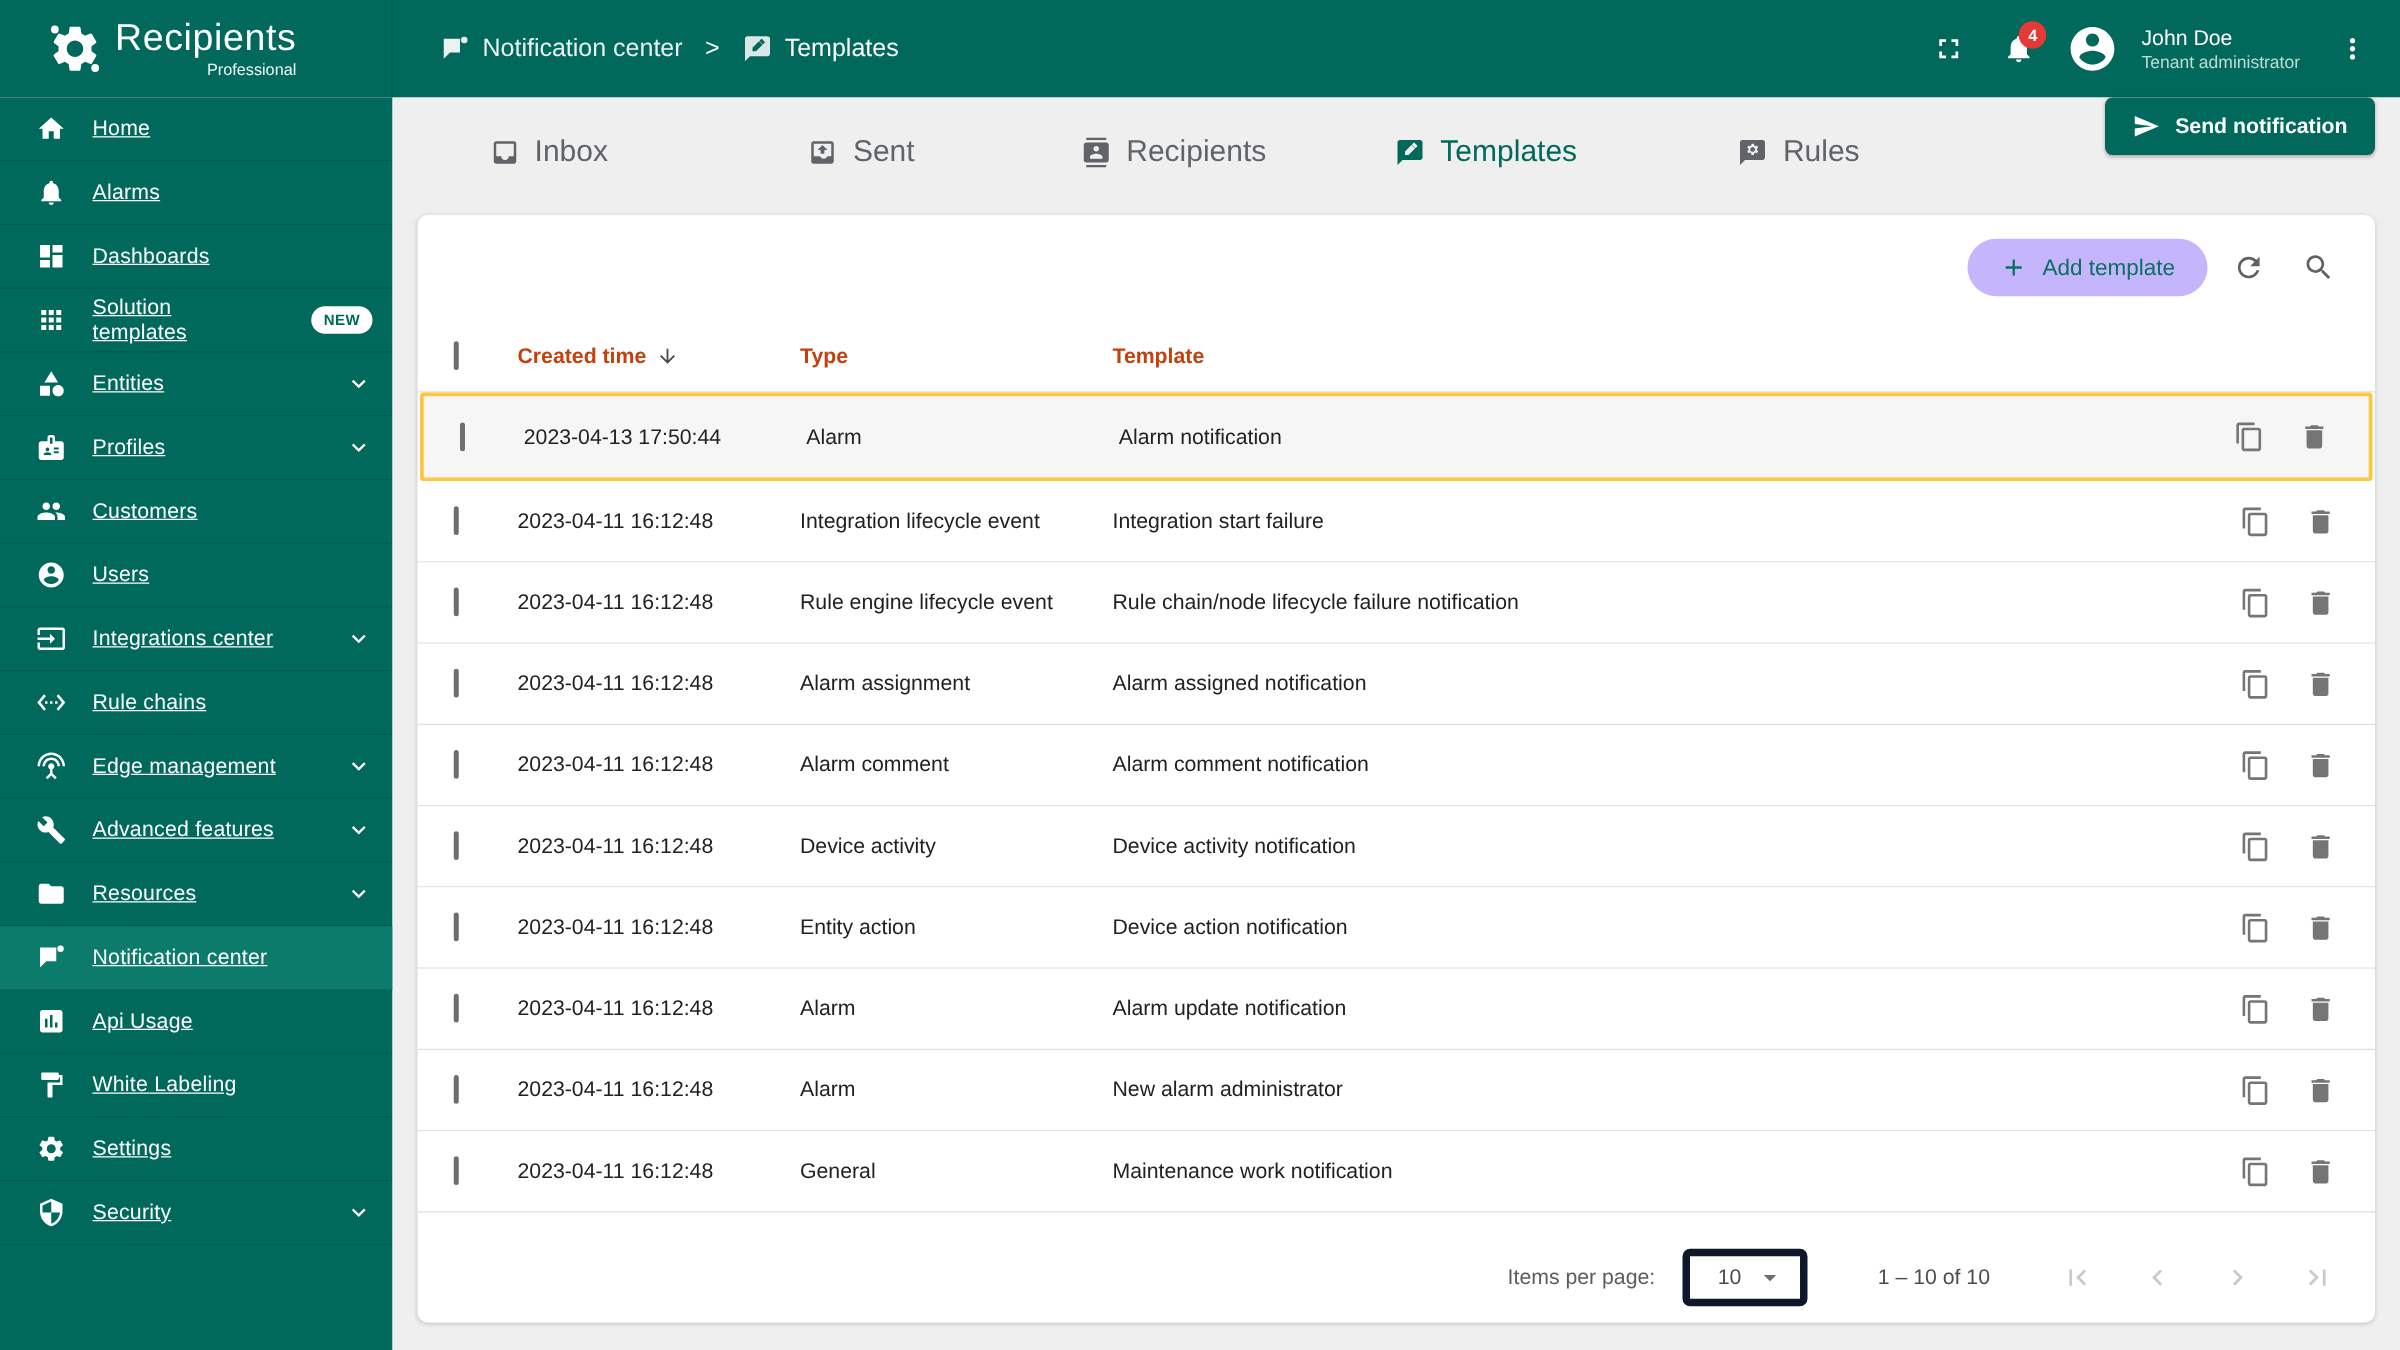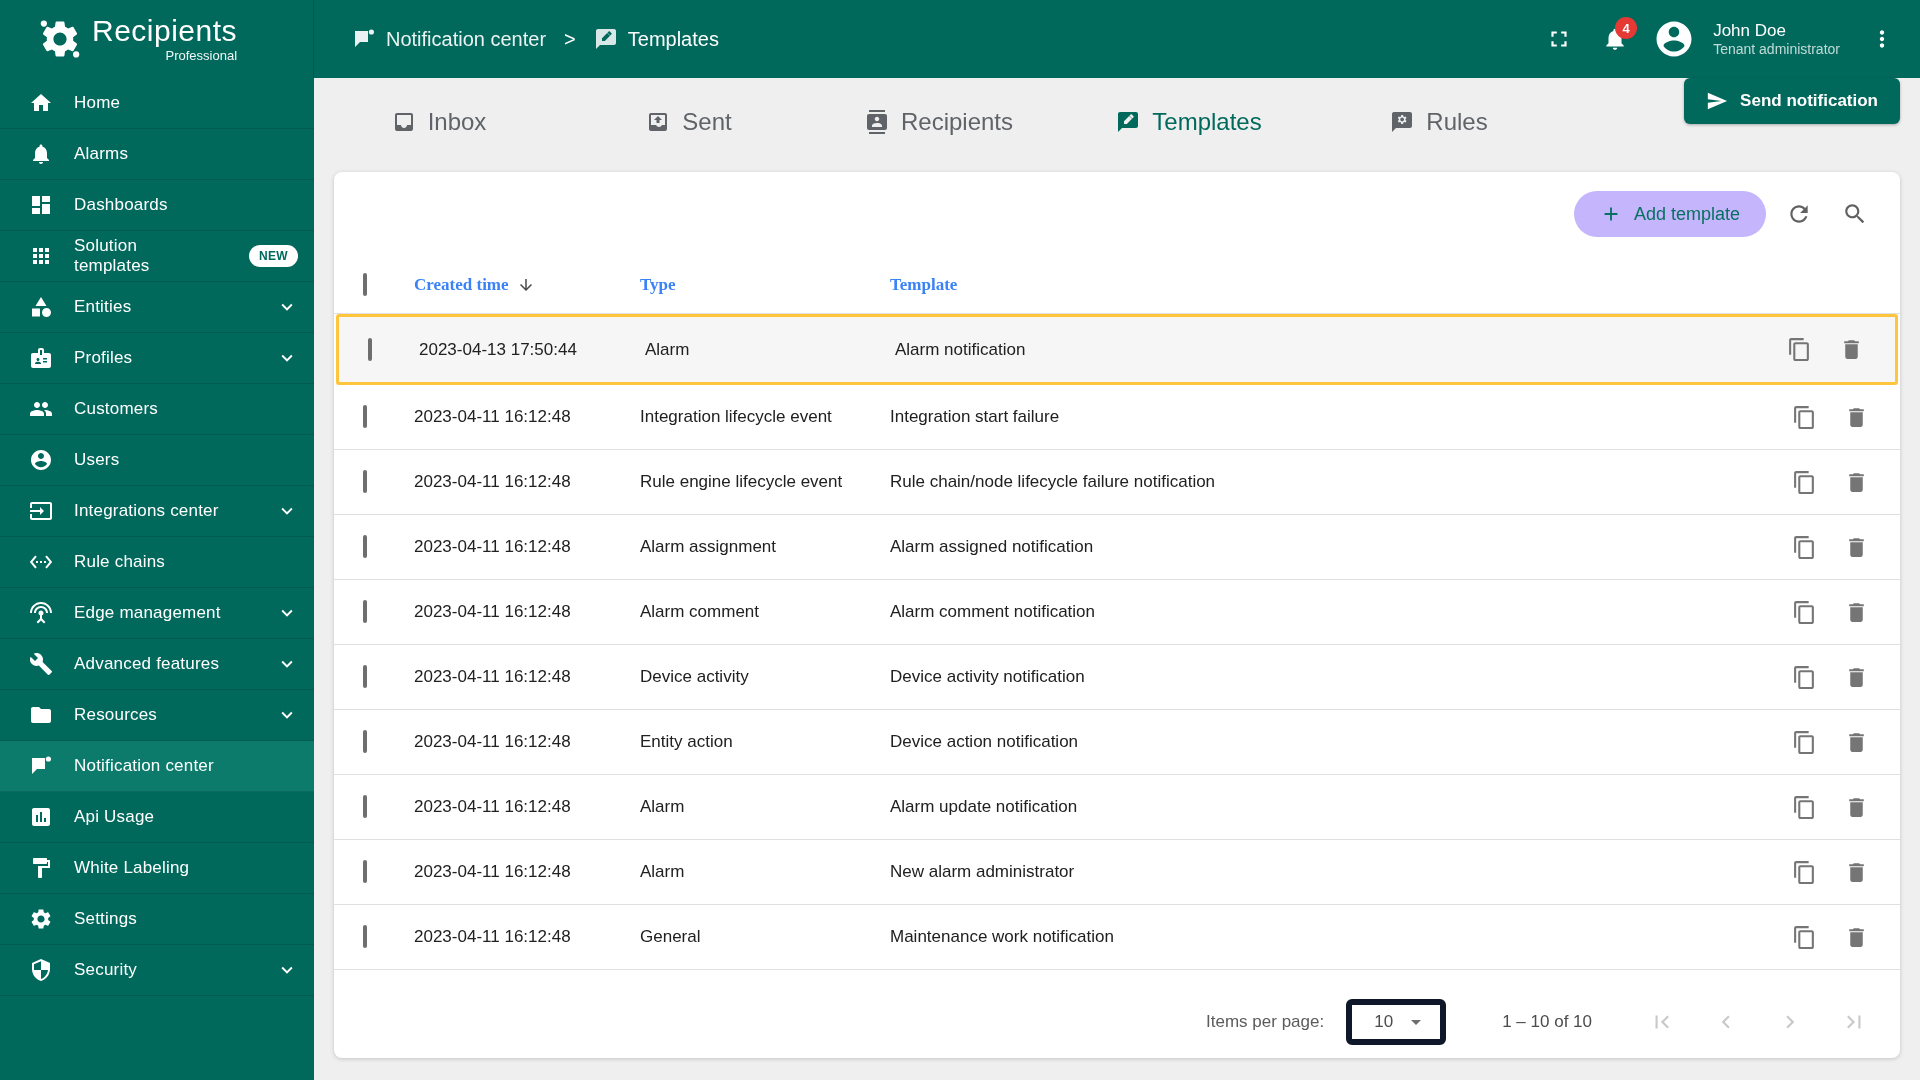--- a/index.html
+++ b/index.html
@@ -43,21 +43,21 @@
   .user-meta{ margin:0 10px 0 10px; line-height:1.25; }
   .user-name{ font-size:17px; color:#fff; }
   .user-role{ font-size:14px; color:rgba(255,255,255,.75); }
 
   
   .shell{ display:flex; height:1002px; }
 
   
   .sidebar{ width:314px; flex:0 0 314px; background:var(--teal); overflow:hidden; }
   .side-item{ height:51px; display:flex; align-items:center; padding:0 16px 0 29px; gap:21px;
-    color:#fff; cursor:pointer; border-bottom:1px solid rgba(0,0,0,.12); position:relative; }
+    color:#fff; cursor:pointer; border-bottom:1px solid rgba(0,0,0,.12); position:relative;text-decoration:underline; }
   .side-item .ic{ width:24px; height:24px; flex:0 0 24px; }
   .side-item .lbl{ font-size:17px; font-weight:500; letter-spacing:.2px; }
   .side-item.active{ background:var(--teal-active); }
   .side-item .spacer{ flex:1; }
   .side-badge{ background:#fff; color:var(--teal); font-size:12px; font-weight:700;
     border-radius:12px; padding:4px 10px; letter-spacing:.3px; }
   .side-chev{ width:22px; height:22px; color:#fff; }
 
   
   .main{ flex:1; display:flex; flex-direction:column; background:#EFEFEF; }
@@ -81,21 +81,21 @@
   .add-btn{ display:flex; align-items:center; gap:12px; background:#c4b5fd; color:#077061;
     border:none; border-radius:24px; height:46px; padding:0 26px; font-size:18px; font-weight:500;
     font-family:inherit; cursor:pointer; }
   .add-btn .ic{ width:22px; height:22px; }
   .tool-icon{ width:46px; height:46px; border:none; background:transparent; color:#616161;
     display:flex; align-items:center; justify-content:center; cursor:pointer; }
   .tool-icon svg{ width:26px; height:26px; }
 
   
   .thead{ height:58px; display:flex; align-items:center; border-bottom:1px solid var(--line);
-    font-size:17px; font-weight:700; color:#3b82f6;font-family:Liberation Serif, serif; }
+    font-size:17px; font-weight:700; color:#c2410c; }
   .col-select{ width:80px; flex:0 0 80px; padding-left:29px; }
   .col-created{ width:226px; flex:0 0 226px; display:flex; align-items:center; gap:8px; }
   .col-type{ width:250px; flex:0 0 250px; }
   .col-template{ flex:1; }
   .col-actions{ width:140px; flex:0 0 140px; display:flex; justify-content:flex-end; gap:12px; padding-right:24px; }
   .sort-ic{ width:18px; height:18px; color:#4a4a4a; }
 
   .checkbox{ width:22px; height:22px; border:2px solid #6E6E6E; border-radius:3px; background:#fff; cursor:pointer; }
 
   .rows{ display:flex; flex-direction:column; }

